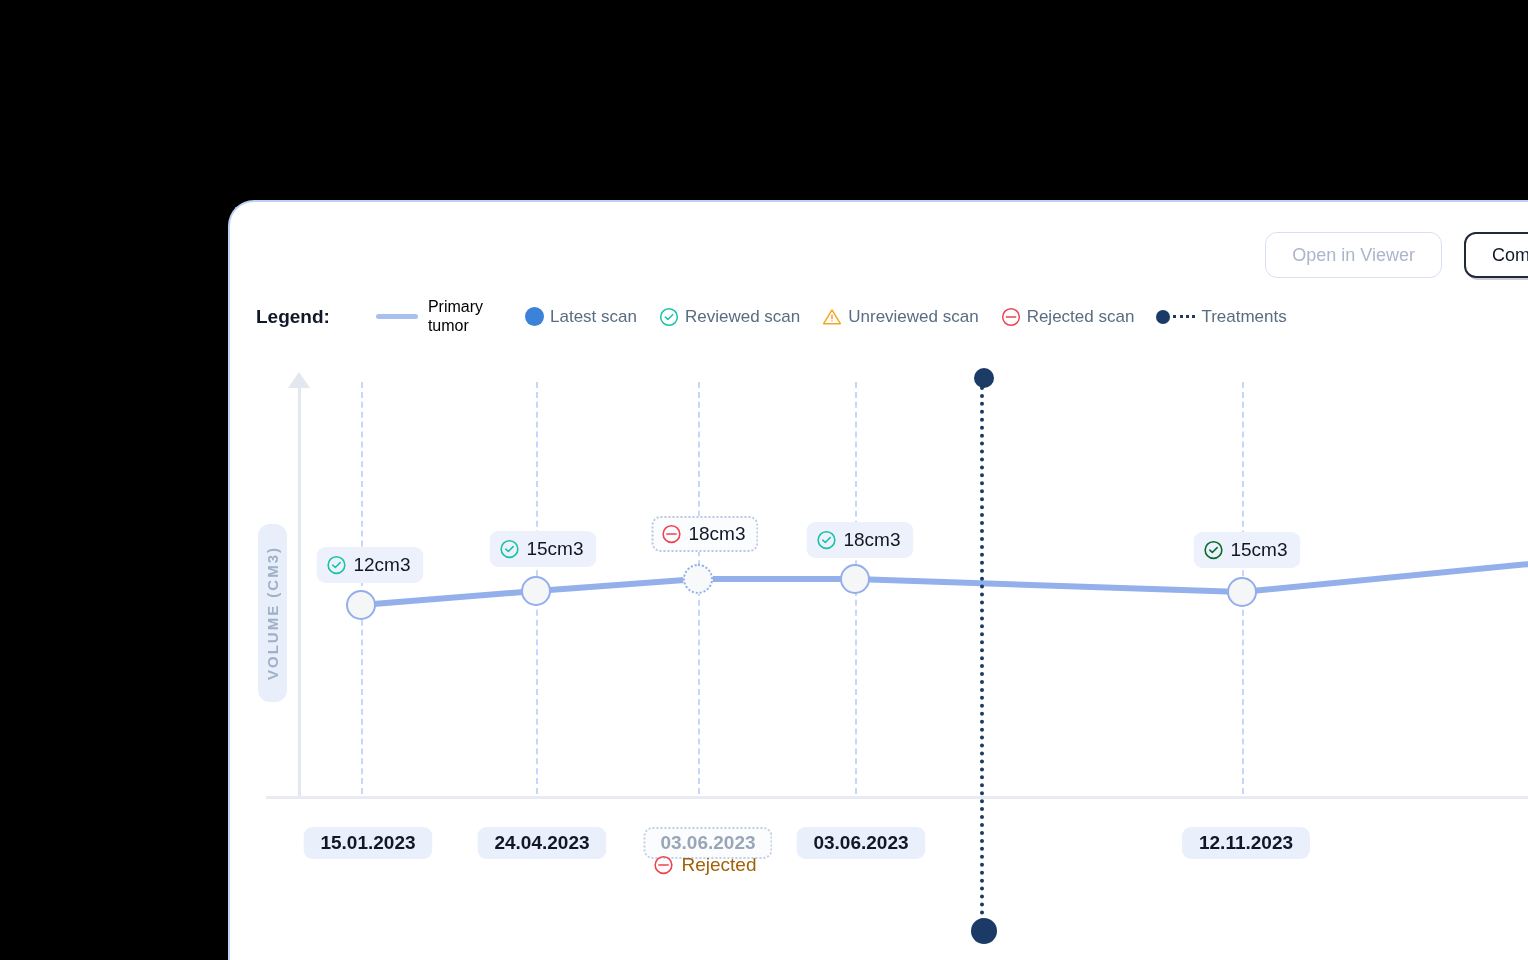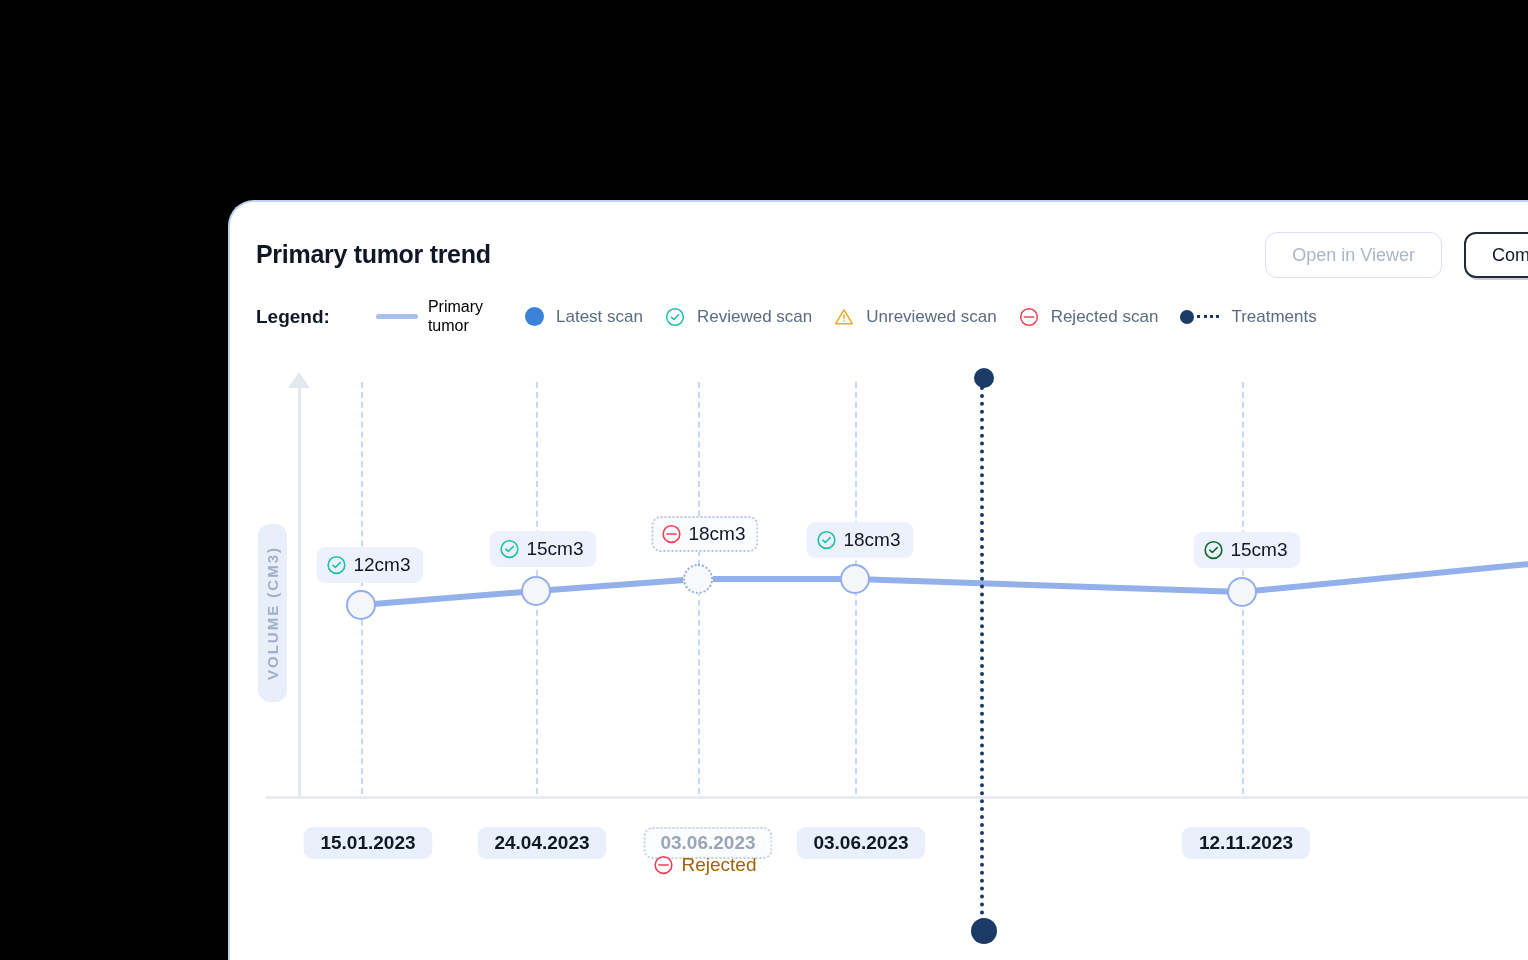--- a/index.html
+++ b/index.html
@@ -37,21 +37,21 @@
   }
   .btn-ghost { border: 1.5px solid #d8e0ef; color: #aab6ca; }
   .btn-primary { border: 2px solid #1f2937; color: #101828; box-shadow: 2px 2px 0 rgba(16,24,40,0.22); }
 
   
   .legend { position: absolute; left: 26px; top: 88px; display: flex; align-items: center; margin-top: 8px; }
   .legend-label { font-size: 19px; font-weight: bold; color: #101828; margin-right: 46px; }
   .legend-line-item { display: flex; align-items: center; gap: 10px; margin-right: 42px; }
   .legend-line { width: 42px; height: 5px; border-radius: 3px; background: #a8c0ef; }
   .legend-line-text { font-size: 16px; color: #000000; line-height: 1.18; max-width: 70px; }
-  .legend-item { display: flex; align-items: center; gap: 12px; margin-right: 22px; }
+  .legend-item { display: flex; align-items: center; gap: 6px; margin-right: 22px; }
   .legend-item span.txt { font-size: 17px; color: #5a6c82; white-space: nowrap; }
   .dot-blue { width: 19px; height: 19px; border-radius: 50%; background: #3b82d8; flex: none; }
   .ico { width: 20px; height: 20px; flex: none; display: block; }
   .treat-glyph { display: flex; align-items: center; gap: 3px; flex: none; }
   .treat-dot { width: 14px; height: 14px; border-radius: 50%; background: #1b3a66; }
   .treat-dash { width: 22px; height: 0; border-top: 3px dotted #1b3a66; }
 
   
   .plot { position: absolute; left: 0; top: 170px; width: 1320px; height: 610px; }
   .y-axis { position: absolute; left: 68px; top: 5px; width: 3px; height: 420px; background: #e3e7ee; }
@@ -104,21 +104,20 @@
     display: flex; align-items: center; gap: 8px;
     font-size: 19px; color: #a16207; white-space: nowrap;
   }
 </style>
 </head>
 <body>
 
 <div id="root">
   <div class="card">
 
-    <div class="card-title">Primary tumor trend</div>
     <div class="btn-row">
       <div class="btn btn-ghost">Open in Viewer</div>
       <div class="btn btn-primary">Comp</div>
     </div>
 
     <div class="legend">
       <div class="legend-label">Legend:</div>
 
       <div class="legend-line-item">
         <div class="legend-line"></div>

